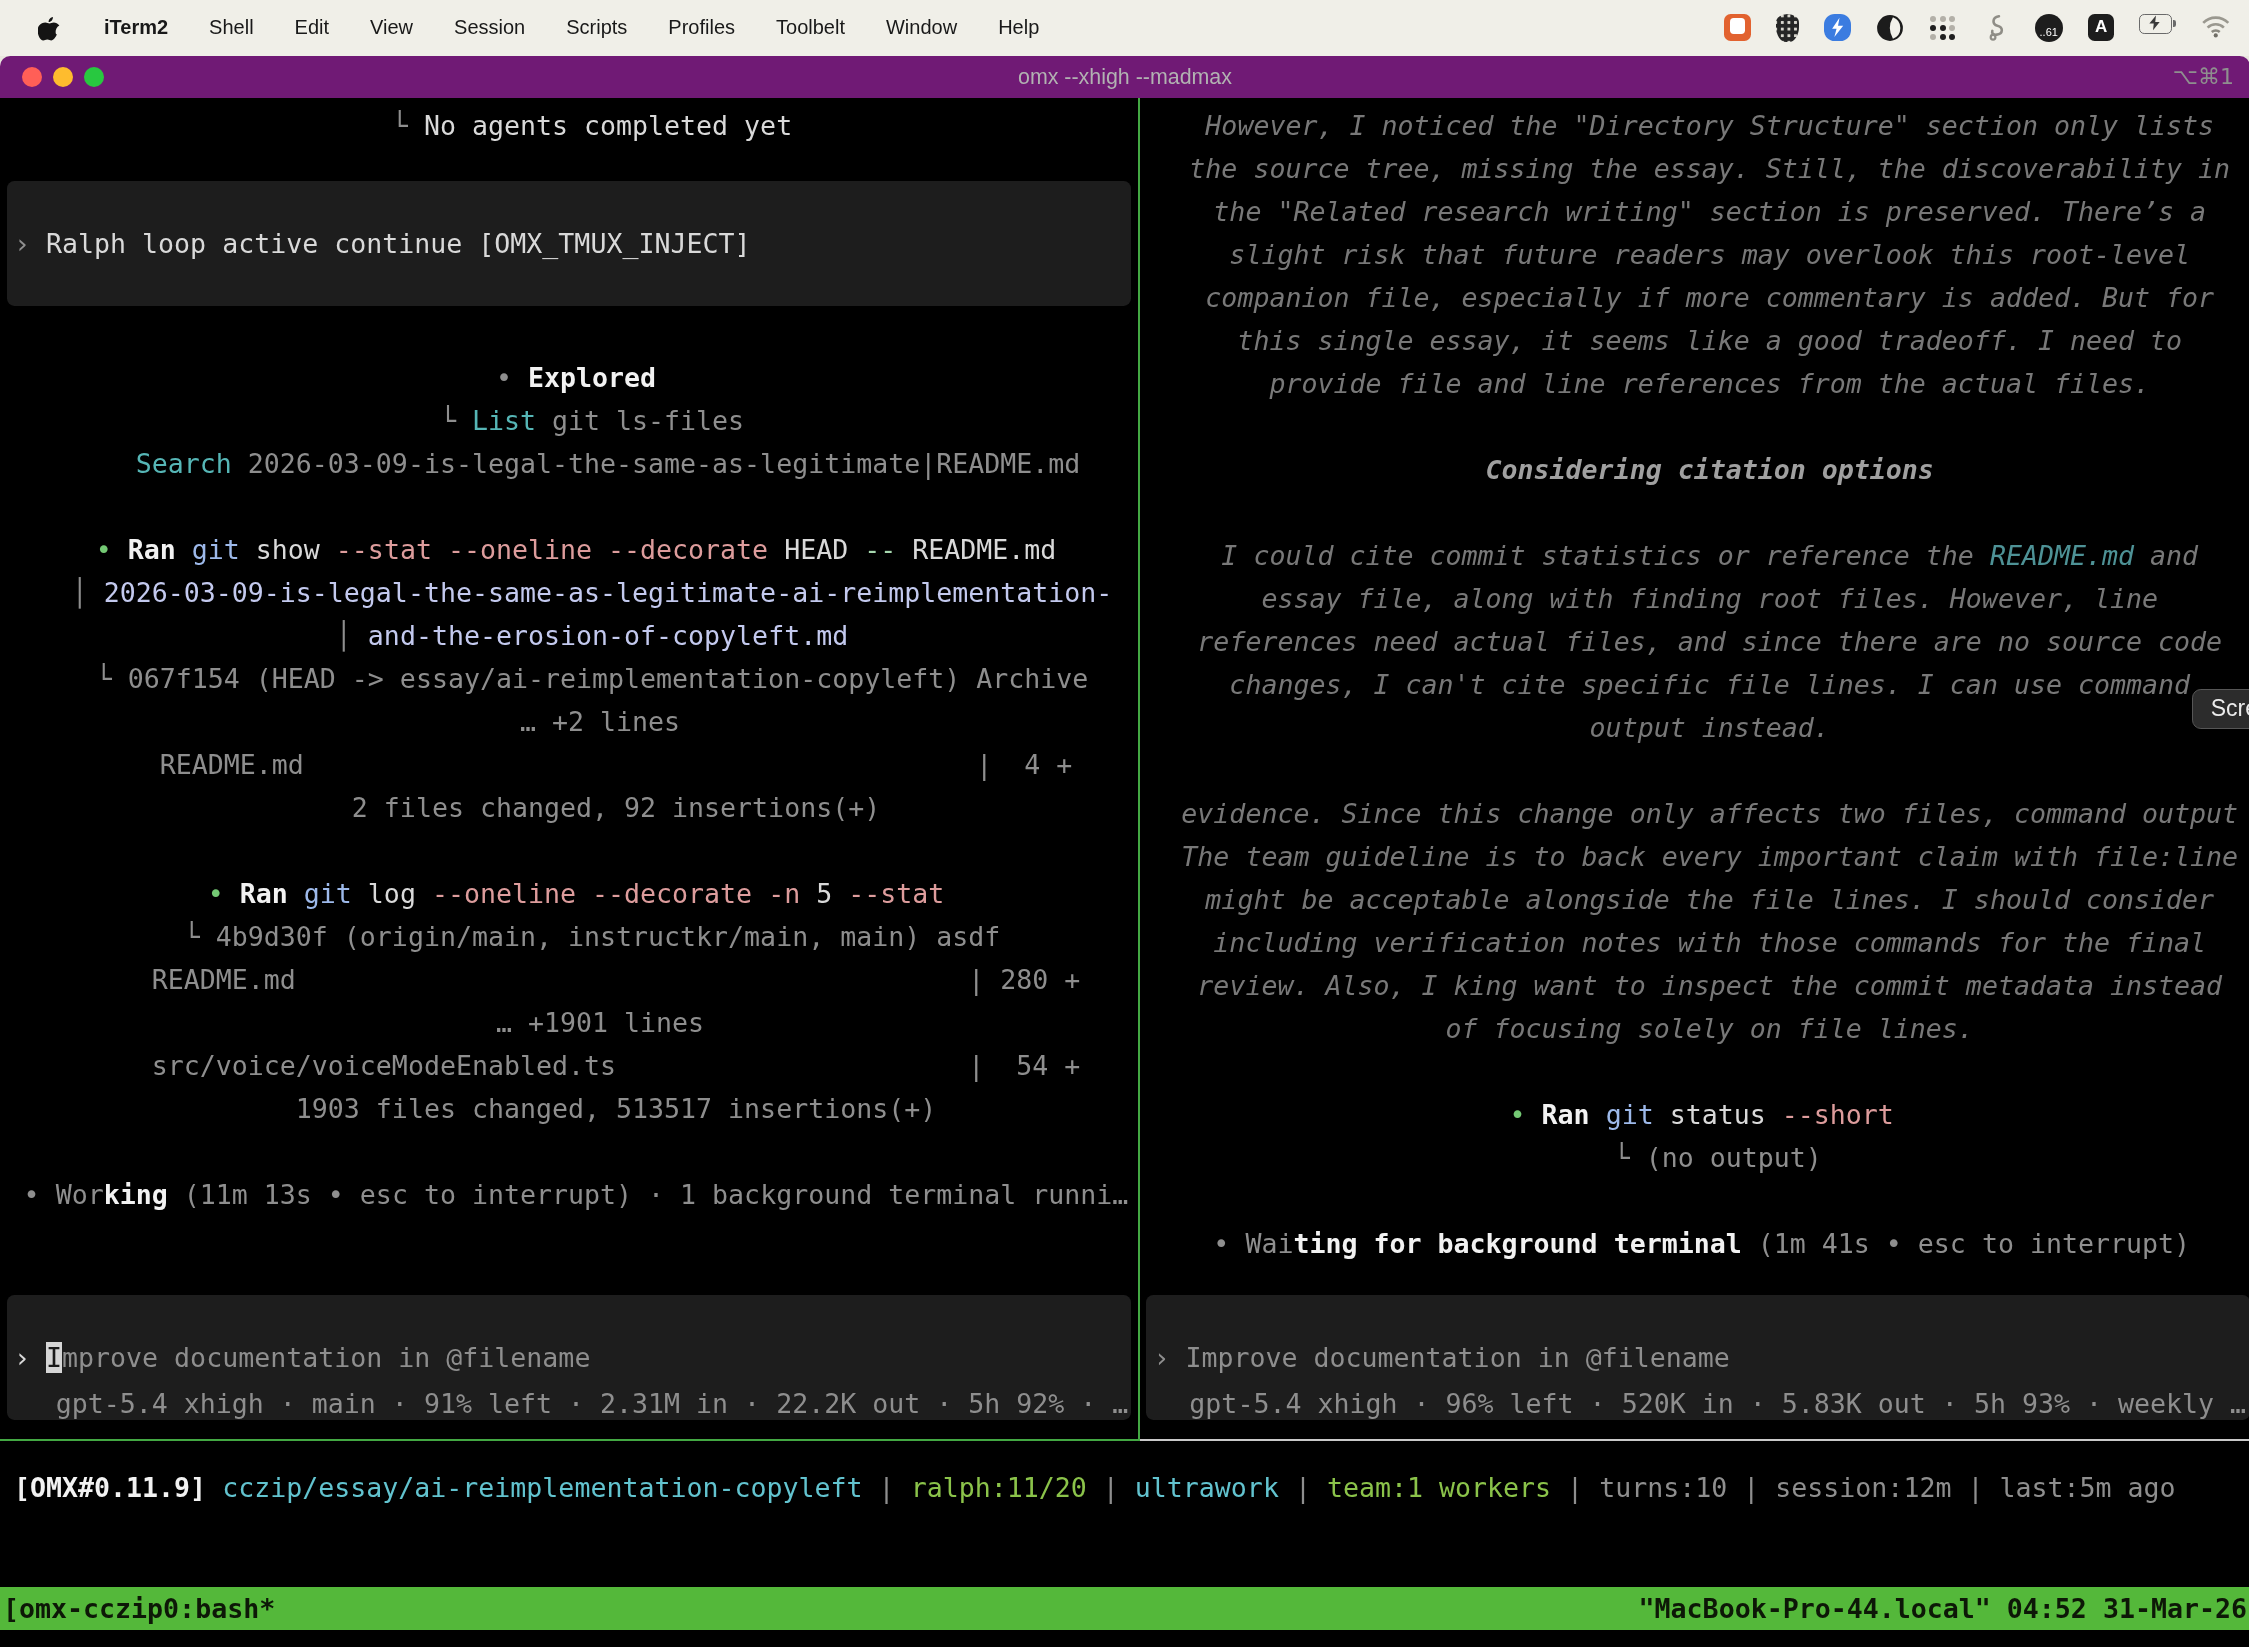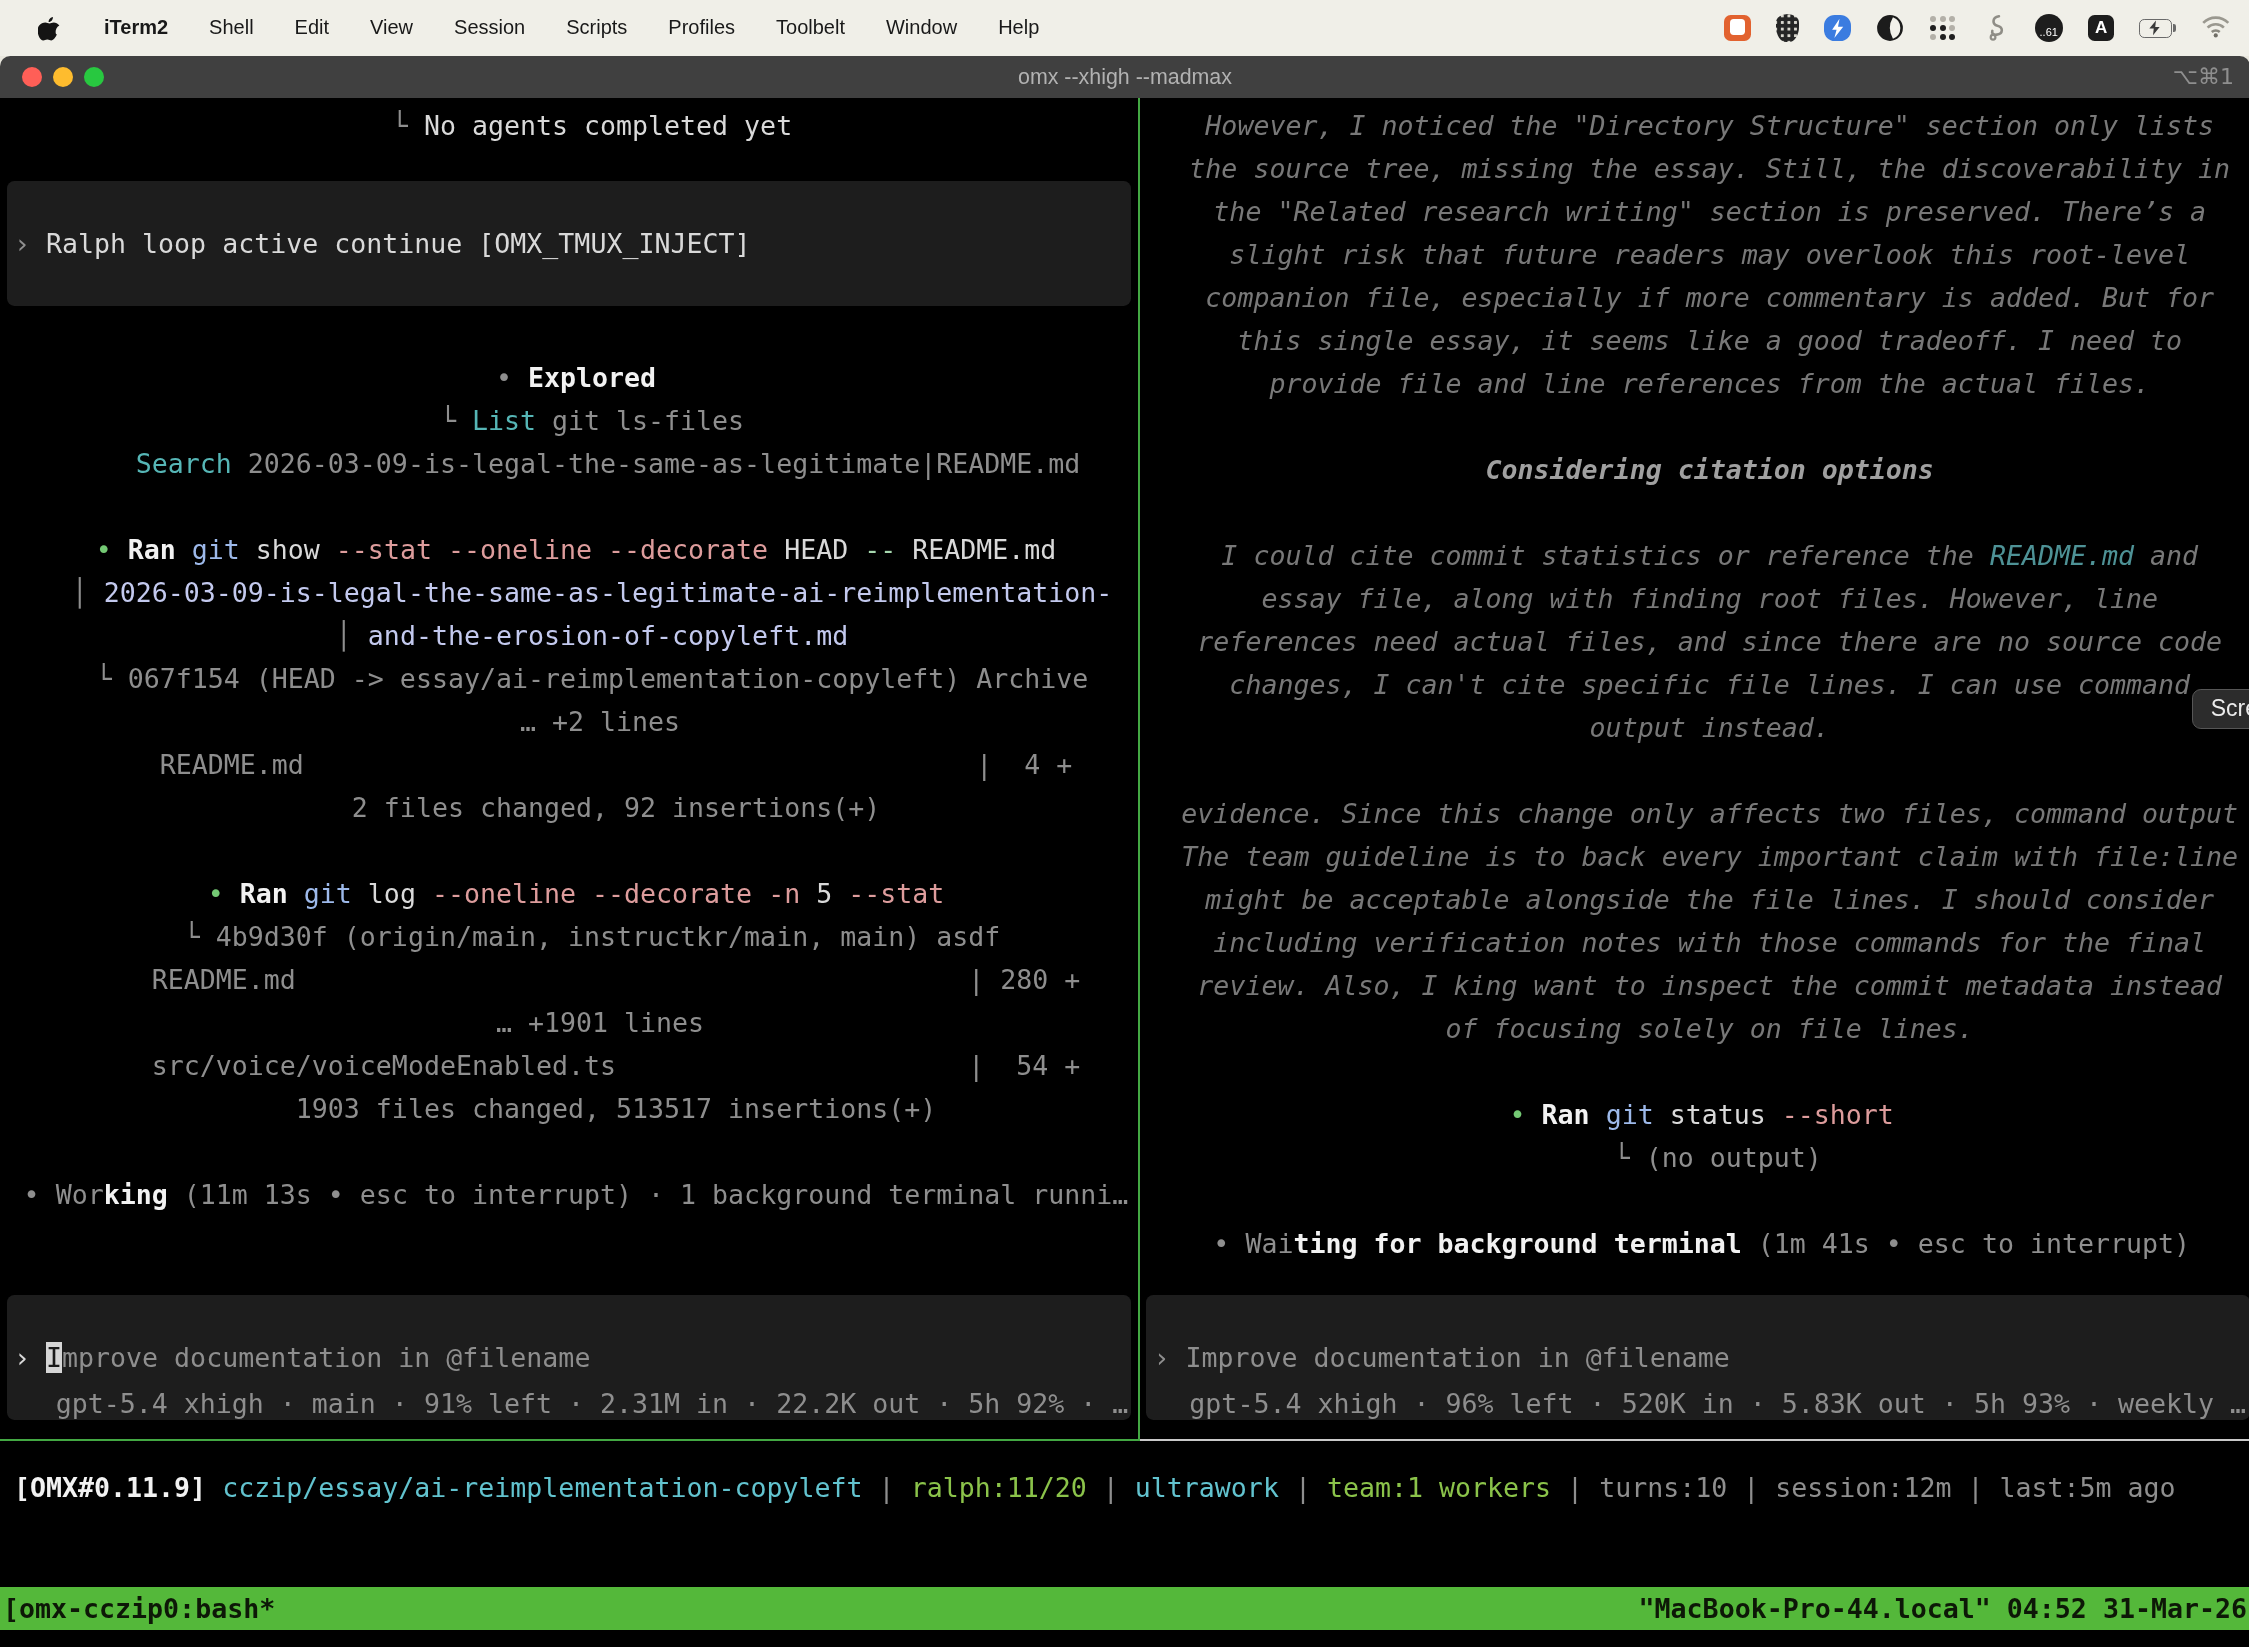--- a/index.html
+++ b/index.html
@@ -7,21 +7,21 @@
        font-family:"DejaVu Sans Mono",monospace;}
 
   
   .menubar{position:absolute;left:0;top:0;width:2250px;height:56px;background:#f0efe8;
            display:flex;align-items:center;color:#191919;
            font-family:"Liberation Sans","DejaVu Sans",sans-serif;font-size:20px;}
   .menu-items{display:flex;gap:41px;margin-left:38px;align-items:flex-start;}
   .menu-item{white-space:nowrap;}
   .menu-item.app{font-weight:bold;}
   .apple{width:22px;height:25px;margin-right:3px;}
-  .status-icons{margin-left:auto;margin-right:20.7px;display:flex;gap:25px;align-items:center;}
+  .status-icons{margin-left:auto;margin-right:20.7px;display:flex;gap:25px;}
   .ic{position:relative;flex:none;}
   .ic-chat{width:26.6px;height:26.6px;background:#e2622f;border-radius:6.6px;}
   .ic-chat::after{content:"";position:absolute;left:5.9px;top:4.4px;width:14.8px;height:15.5px;background:#fff;border-radius:3.7px;}
   .ic-shield{width:23.6px;height:28px;background:#262626;
              border-radius:11.8px 11.8px 10.3px 10.3px/8.9px 8.9px 16px 16px;
              background-image:radial-gradient(#d9d7cf 1.5px,transparent 1.9px);
              background-size:6.6px 6.6px;background-position:3px 5.2px;}
   .ic-blue{width:26.6px;height:26.6px;background:#3b7ce0;border-radius:40%;}
   .ic-pie,.ic-hookwrap,.ic-wifi{width:28px;height:28px;}
   .ic-dots{width:28px;height:28px;display:grid;grid-template-columns:repeat(3,1fr);align-items:center;justify-items:center;}
@@ -32,21 +32,21 @@
          padding-bottom:3.7px;box-sizing:border-box;font-family:"Liberation Sans",sans-serif;}
   .ic-A{width:26.6px;height:26.6px;background:#1d1d1d;border-radius:6.6px;color:#fff;font-size:17px;
         font-weight:bold;display:flex;align-items:center;justify-content:center;
         font-family:"Liberation Sans",sans-serif;}
   .ic-batt{width:37px;height:19px;position:relative;}
   .batt-body{position:absolute;left:0;top:0;width:31px;height:17.7px;border:1.8px solid #6a6a6a;border-radius:5.2px;}
   .batt-nub{position:absolute;right:0;top:5.9px;width:3.7px;height:7.4px;background:#6a6a6a;border-radius:0 2.2px 2.2px 0;}
 
   
   .desktop-strip{position:absolute;left:0;top:56px;width:2250px;height:42px;background:#e9e7de;}
-  .titlebar{position:absolute;left:0;top:56px;width:2250px;height:42px;background:#404040;
+  .titlebar{position:absolute;left:0;top:56px;width:2250px;height:42px;background:#701a75;
             border-radius:10.3px 10.3px 0 0;}
   .tlight{position:absolute;top:11px;width:20px;height:20px;border-radius:50%;}
   .tl-close{left:22px;background:#ff5f57;}
   .tl-min{left:53px;background:#febc2e;}
   .tl-zoom{left:84px;background:#28c840;}
   .title-text{position:absolute;left:0;top:0;width:100%;text-align:center;line-height:42px;
               color:#b2b2b2;font-size:21.4px;font-family:"Liberation Sans","DejaVu Sans",sans-serif;}
   .shortcut{position:absolute;right:16px;top:0;line-height:42px;color:#8f8f8f;font-size:22px;
             font-family:"DejaVu Sans",sans-serif;}
 

